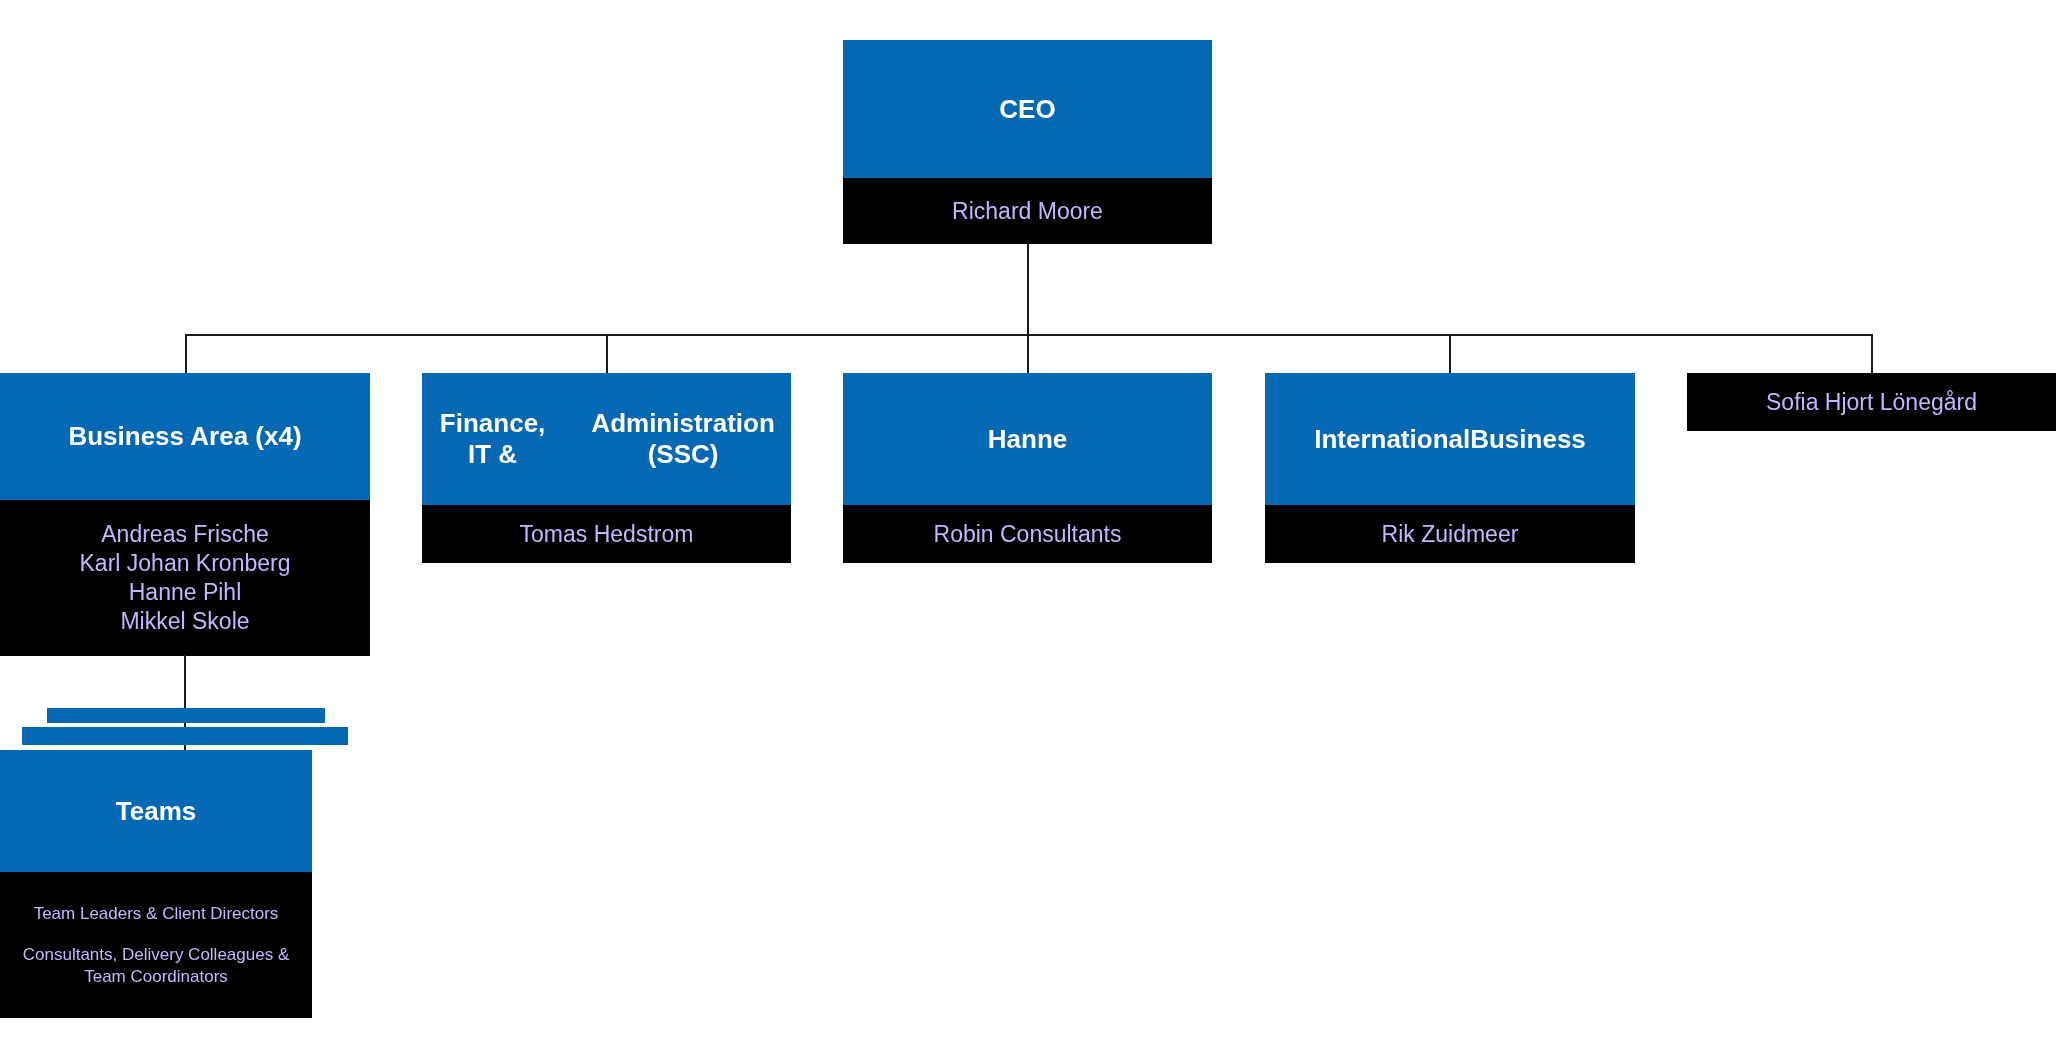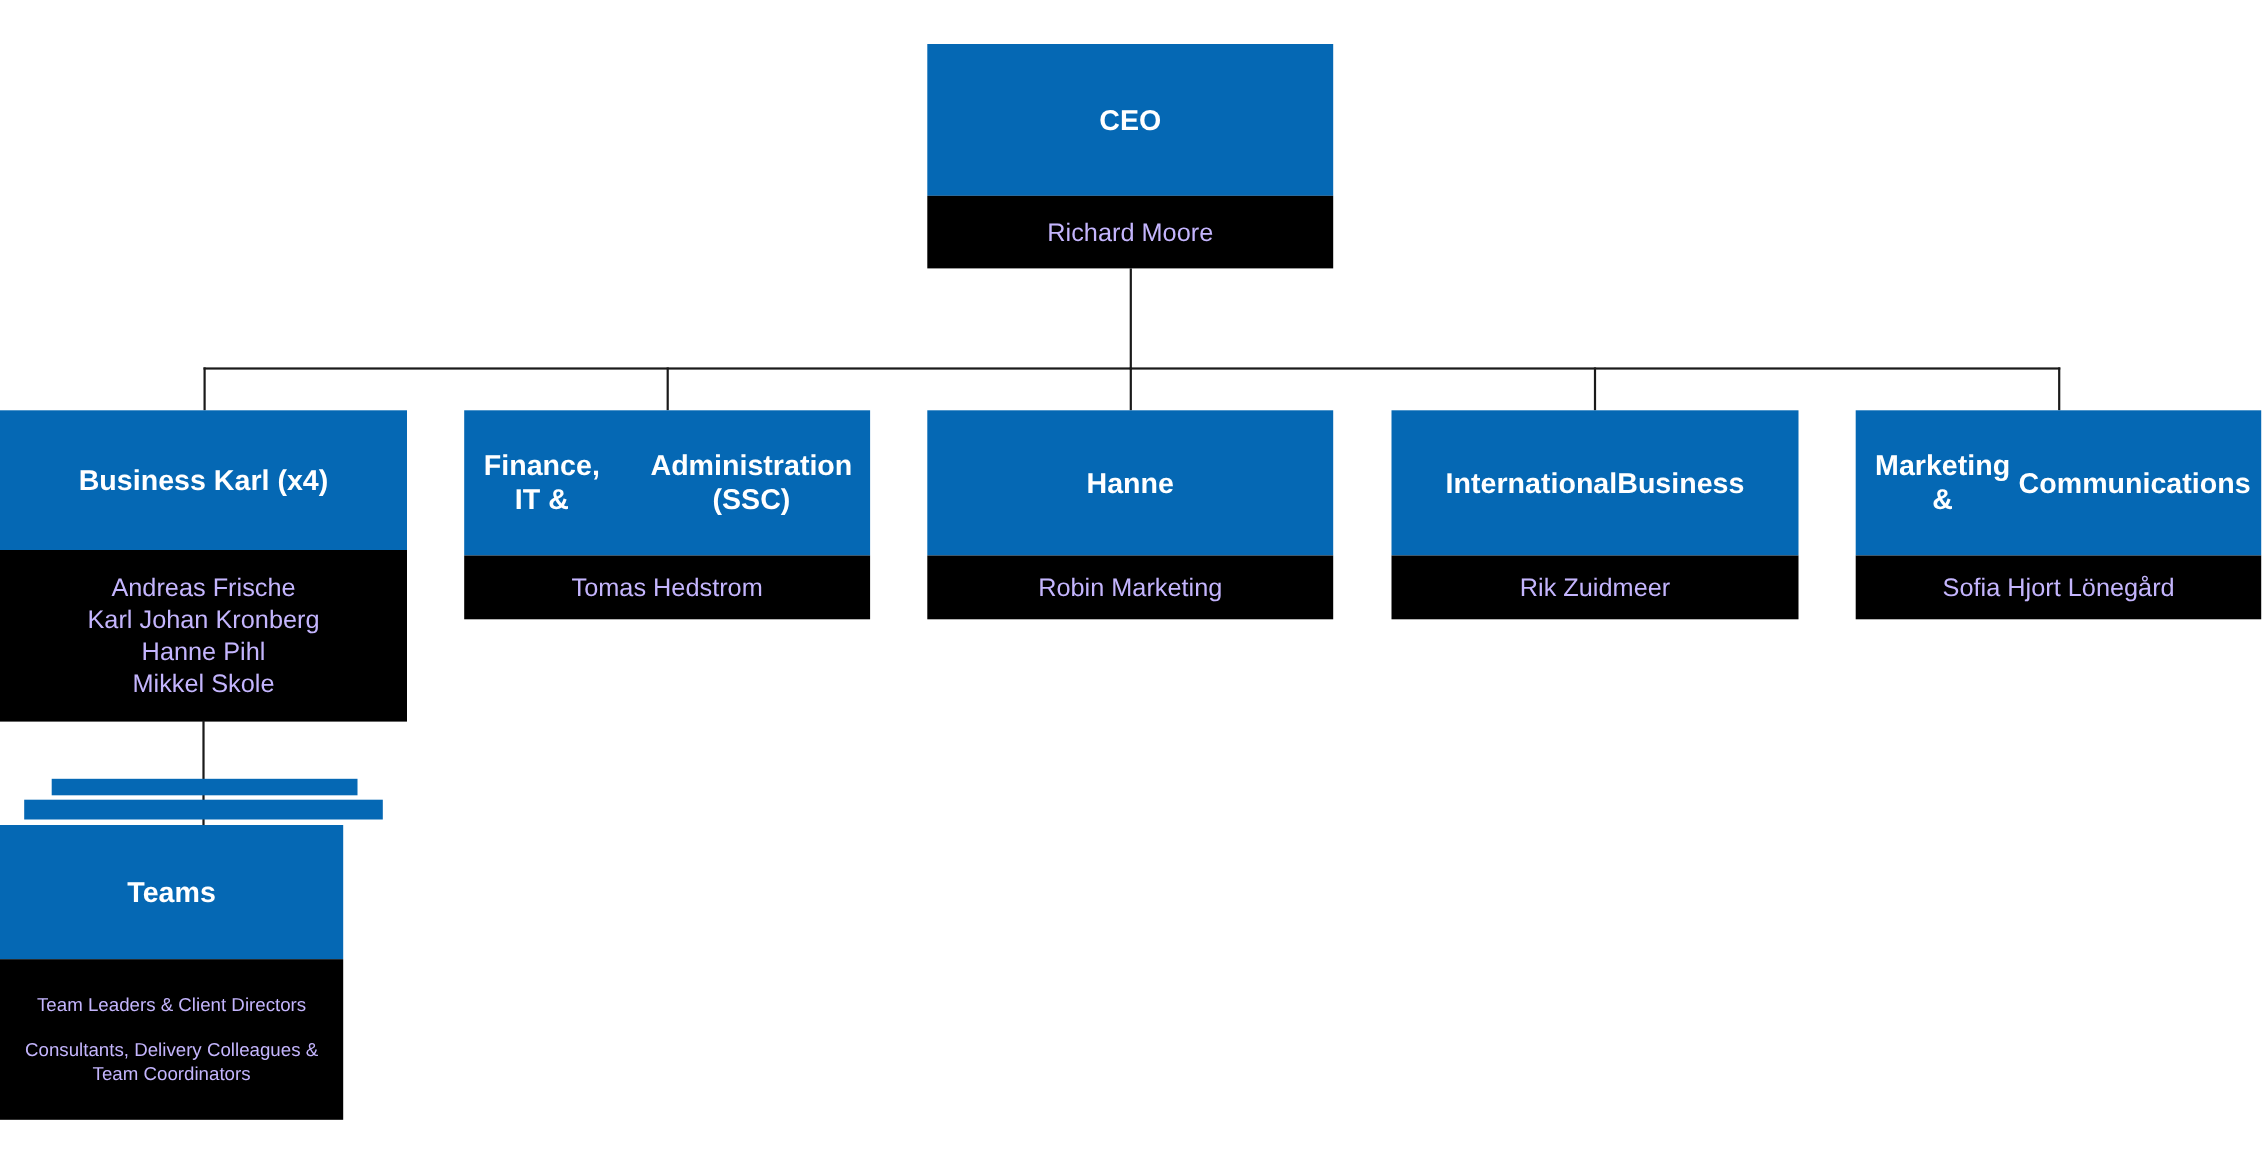--- a/index.html
+++ b/index.html
@@ -117,21 +117,21 @@
   <div class="conn-v" style="left:1027px; top:244px; height:92px;"></div>
   <div class="conn-h" style="left:185px; top:334px; width:1688px;"></div>
 
   <div class="conn-v" style="left:185px; top:334px; height:39px;"></div>
   <div class="conn-v" style="left:606px; top:334px; height:39px;"></div>
   <div class="conn-v" style="left:1027px; top:334px; height:39px;"></div>
   <div class="conn-v" style="left:1449px; top:334px; height:39px;"></div>
   <div class="conn-v" style="left:1871px; top:334px; height:39px;"></div>
 
   <div class="node" id="node-business">
-    <div class="node-head">Business Karl (x4)</div>
+    <div class="node-head">Business Area (x4)</div>
     <div class="node-body">
       <span class="person">Andreas Frische</span>
       <span class="person">Karl Johan Kronberg</span>
       <span class="person">Hanne Pihl</span>
       <span class="person">Mikkel Skole</span>
     </div>
   </div>
 
   <div class="node" id="node-finance">
     <div class="node-head">
@@ -140,41 +140,36 @@
       <span>Administration (SSC)</span>
     </div>
     <div class="node-body">
       <span class="person">Tomas Hedstrom</span>
     </div>
   </div>
 
   <div class="node" id="node-talent">
     <div class="node-head">Hanne</div>
     <div class="node-body">
-      <span class="person">Robin Marketing</span>
+      <span class="person">Robin Consultants</span>
     </div>
   </div>
 
   <div class="node" id="node-intl">
     <div class="node-head">
       <span>International</span>
         <br>
       <span>Business</span>
     </div>
     <div class="node-body">
       <span class="person">Rik Zuidmeer</span>
     </div>
   </div>
 
   <div class="node" id="node-marketing">
-    <div class="node-head">
-      <span>Marketing &amp;</span>
-        <br>
-      <span>Communications</span>
-    </div>
     <div class="node-body">
       <span class="person">Sofia Hjort Lönegård</span>
     </div>
   </div>
 
   <div class="conn-v" style="left:184px; top:655px; height:96px;"></div>
 
   <div class="stack-bar" style="left:47px; top:708px; width:278px; height:15px;"></div>
   <div class="stack-bar" style="left:22px; top:727px; width:326px; height:18px;"></div>
 

